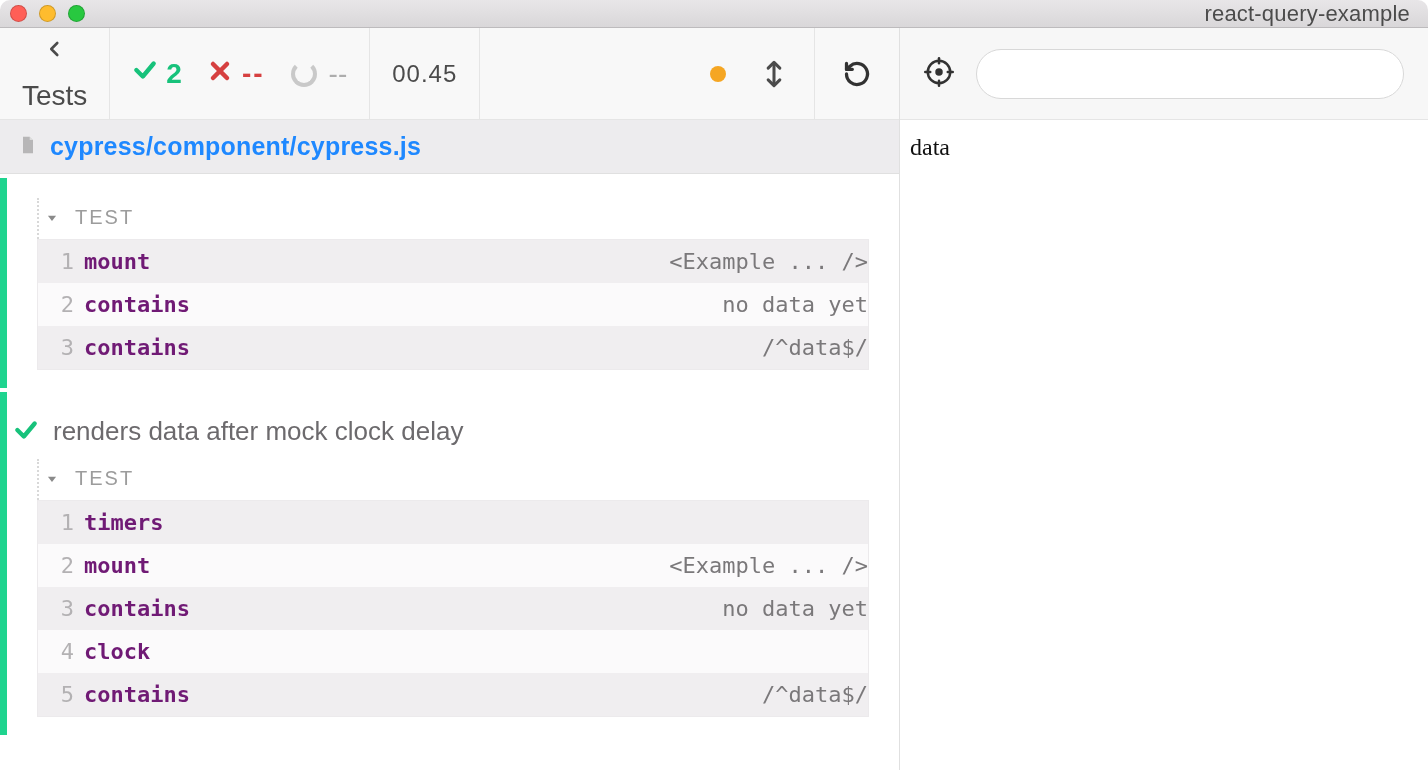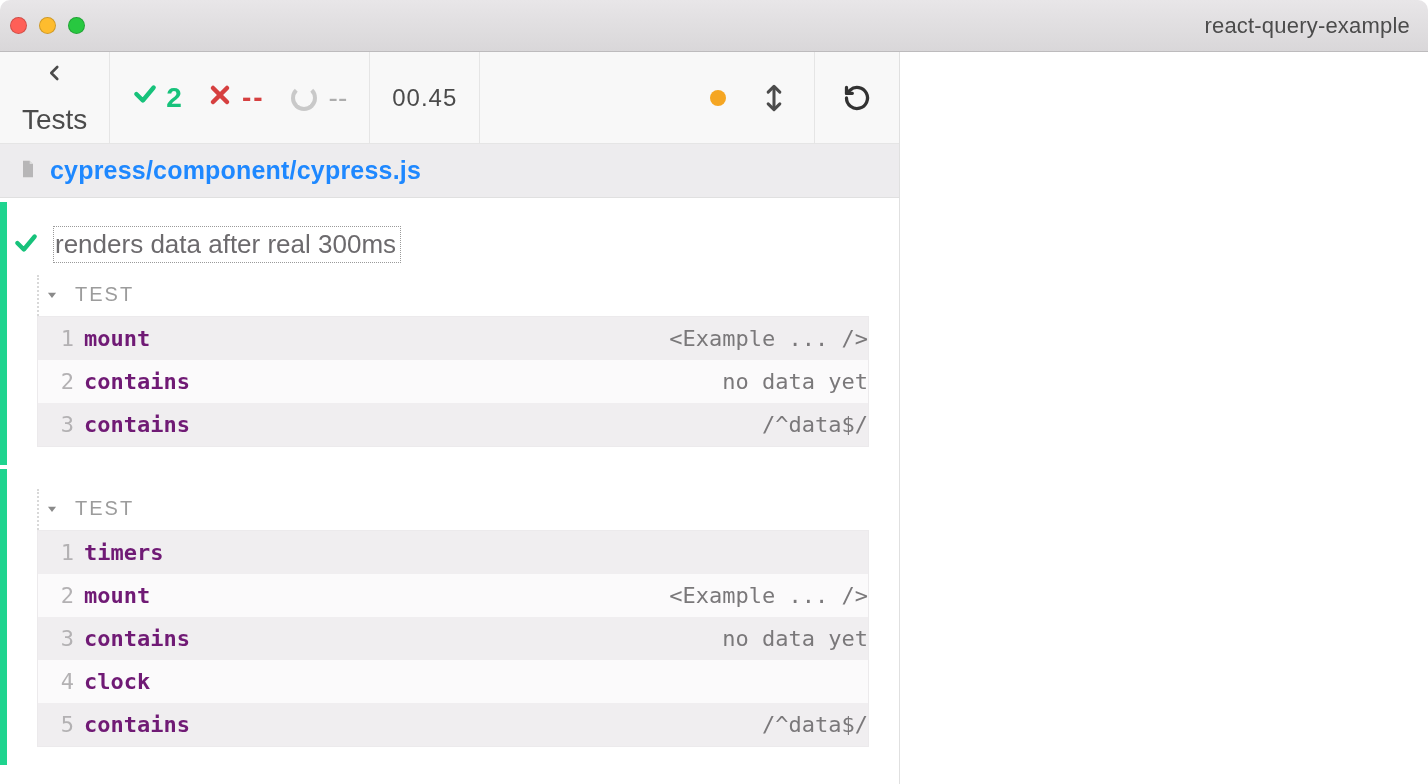--- a/index.html
+++ b/index.html
@@ -2,21 +2,21 @@
 <html><head>
 <meta charset="utf-8">
 <style>
   * { box-sizing: border-box; margin: 0; padding: 0; }
   html, body { height: 100%; font-family: -apple-system, "Helvetica Neue", Arial, sans-serif; background:#fff; }
   .window {
     width: 1428px; height: 784px; position: relative; overflow:hidden;
     border-top-left-radius: 10px; border-top-right-radius:10px;
   }
   .titlebar {
-    height: 52px; background: linear-gradient(#e8e6e8,#d9d7d9);
+    height: 28px; background: linear-gradient(#e8e6e8,#d9d7d9);
     border-bottom: 1px solid #bdbbbd; display:flex; align-items:center;
     padding: 0 10px; position:relative;
   }
   .traffic { display:flex; gap:12px; align-items:center; }
   .dot { width:17px; height:17px; border-radius:50%; border:1px solid rgba(0,0,0,.18); }
   .dot.red{ background:#ff5f57;} .dot.yellow{background:#febc2e;} .dot.green{background:#28c840;}
   .title-right {
     position:absolute; right:18px; top:0; height:100%; display:flex; align-items:center;
     color:#4b4b4b; font-size:22px; letter-spacing:.2px;
   }
@@ -166,28 +166,20 @@
               <path d="M6 2h8l4 4v16H6z" opacity=".85"></path>
               <path d="M14 2v4h4" fill="#fff" opacity=".5"></path>
             </svg>
         </span>
         <span class="spec-path">cypress/component/cypress.js</span>
       </div>
 
       <div class="tests-scroll">
 
         <div class="test-block">
-          <div class="test-title-row">
-            <span class="check">
-              <svg viewBox="0 0 24 24" fill="none" stroke="currentColor" stroke-width="4" stroke-linecap="round" stroke-linejoin="round">
-                  <polyline points="4 12 10 18 20 6"></polyline>
-                </svg>
-            </span>
-            <span class="test-title selected-border">renders data after real 300ms</span>
-          </div>
           <div class="cmd-panel">
             <div class="cmd-header">
               <span class="caret">
                 <svg viewBox="0 0 24 24" fill="currentColor">
                     <polygon points="5 8 19 8 12 17"></polygon>
                   </svg>
               </span>
               <span class="cmd-hdr-label">TEST</span>
             </div>
             <div class="cmd-table">
@@ -204,20 +196,28 @@
               <div class="cmd-row">
                 <div class="cmd-num">3</div>
                 <div class="cmd-name">contains</div>
                 <div class="cmd-msg">/^data$/</div>
               </div>
             </div>
           </div>
         </div>
 
         <div class="test-block">
+          <div class="test-title-row">
+            <span class="check">
+              <svg viewBox="0 0 24 24" fill="none" stroke="currentColor" stroke-width="4" stroke-linecap="round" stroke-linejoin="round">
+                  <polyline points="4 12 10 18 20 6"></polyline>
+                </svg>
+            </span>
+            <span class="test-title">renders data after mock clock delay</span>
+          </div>
           <div class="cmd-panel">
             <div class="cmd-header">
               <span class="caret">
                 <svg viewBox="0 0 24 24" fill="currentColor">
                     <polygon points="5 8 19 8 12 17"></polygon>
                   </svg>
               </span>
               <span class="cmd-hdr-label">TEST</span>
             </div>
             <div class="cmd-table">
@@ -245,15 +245,31 @@
                 <div class="cmd-name">contains</div>
                 <div class="cmd-msg">/^data$/</div>
               </div>
             </div>
           </div>
         </div>
 
       </div>
     </div>
 
+    <div class="right">
+      <div class="aut-toolbar">
+        <span class="selector-btn">
+          <svg viewBox="0 0 24 24" fill="none" stroke="currentColor" stroke-width="2" stroke-linecap="round" stroke-linejoin="round">
+            <circle cx="12" cy="12" r="9"></circle>
+              <circle cx="12" cy="12" r="2" fill="currentColor"></circle>
+            <line x1="12" y1="1" x2="12" y2="5"></line>
+              <line x1="12" y1="19" x2="12" y2="23"></line>
+            <line x1="1" y1="12" x2="5" y2="12"></line>
+              <line x1="19" y1="12" x2="23" y2="12"></line>
+          </svg>
+        </span>
+        <div class="url-box"></div>
+      </div>
+      <div class="aut-body">data</div>
+    </div>
   </div>
 
 </div>
 
 </body></html>

